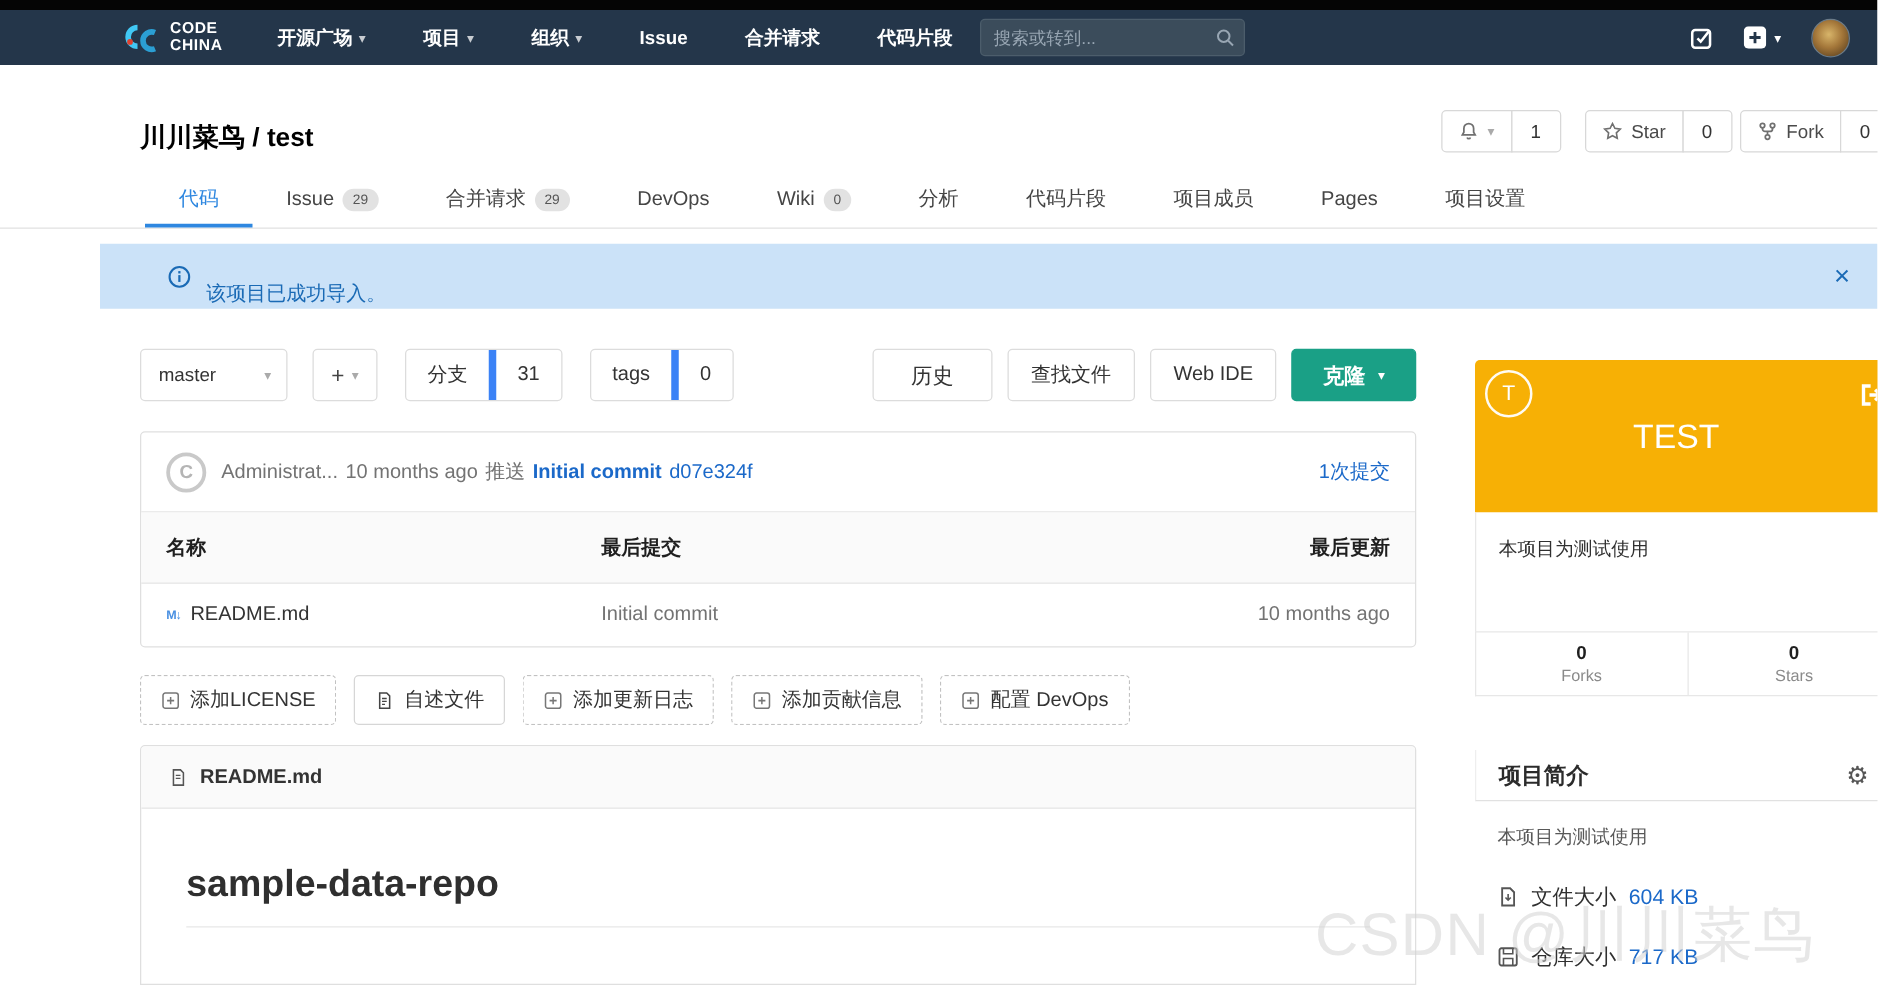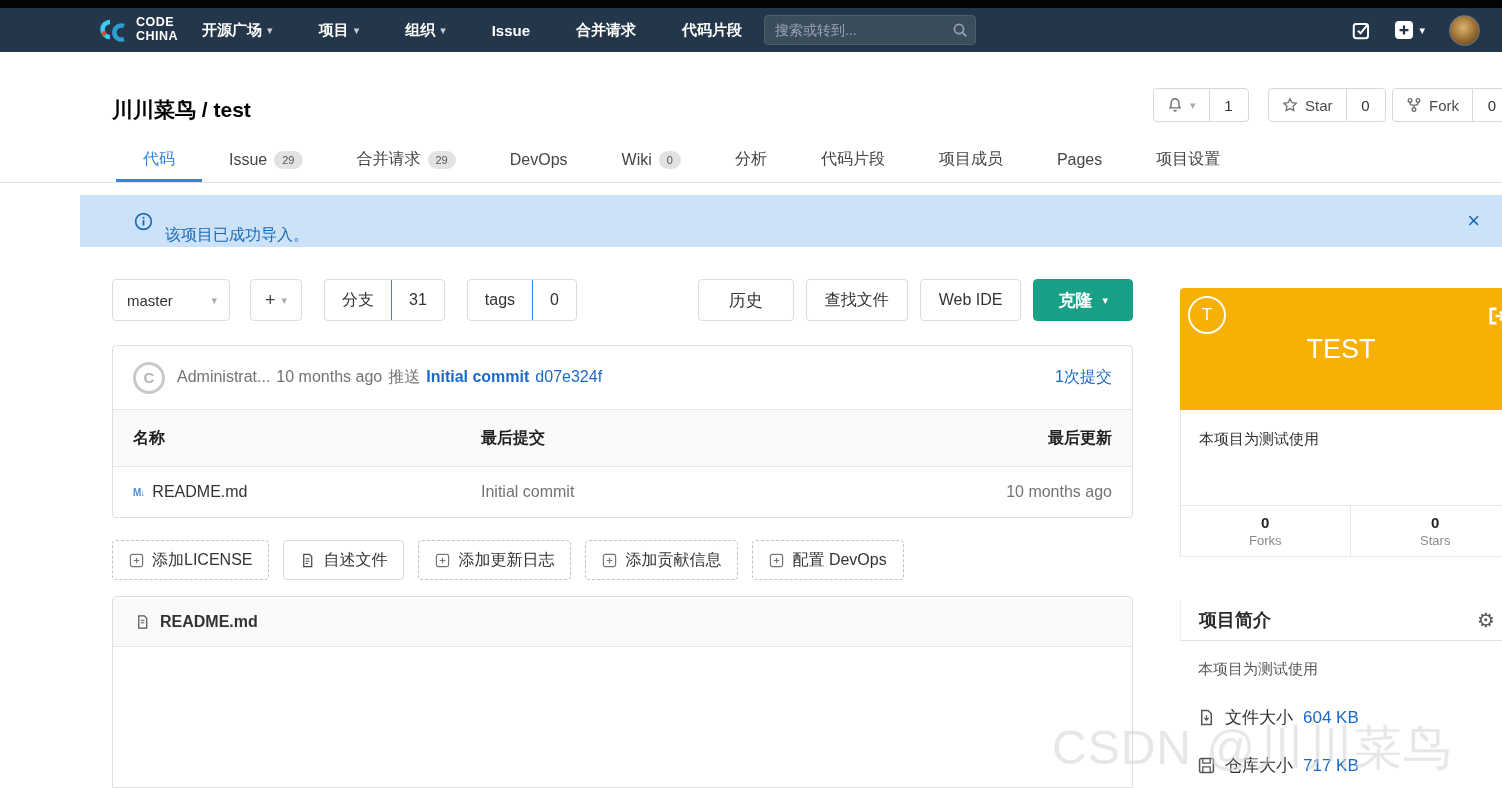--- a/index.html
+++ b/index.html
@@ -11,21 +11,21 @@
   .clickable { cursor:pointer; }
 
   
   .top-strip { position:absolute; top:0; left:0; right:0; height:8px; background:#050505; }
 
   
   .navbar {
     position:absolute; top:8px; left:0; right:0; height:44px;
     background:#24364a; display:flex; align-items:center; padding:0 22px 0 95px;
   }
-  .logo { display:flex; align-items:center; gap:7px; margin-right:24px;justify-content:flex-end; }
+  .logo { display:flex; align-items:center; gap:7px; margin-right:44px;justify-content:flex-end; }
   .logo-text { color:#fff; font-weight:bold; font-size:12.5px; line-height:1.1; letter-spacing:.5px; }
   .nav-menu { display:flex; align-items:center; gap:46px; }
   .nav-item { color:#fff; font-size:15px; font-weight:600; display:flex; align-items:center; gap:5px; white-space:nowrap; }
   .nav-caret { font-size:11px; color:rgba(255,255,255,.75); }
   .nav-search { position:relative; margin-left:22px; }
   .nav-search input {
     width:212px; height:30px; background:#3b4c5b; border:1px solid #4c5d6b; border-radius:4px;
     color:#cfd8df; font-size:14px; padding:0 32px 0 10px; outline:none;
     font-family:"Liberation Sans","DejaVu Sans",sans-serif;
   }
@@ -79,21 +79,21 @@
   .toolbar { position:absolute; top:279px; left:112px; width:1021px; height:42px; display:flex; align-items:center; }
   .tb-btn {
     height:42px; border:1px solid #dcdcdc; border-radius:4px; background:#fff;
     display:flex; align-items:center; justify-content:center; font-size:15px; color:#333;
   }
   .sel-branch { width:118px; padding:0 12px 0 14px; justify-content:space-between; }
   .sel-caret { color:#aaa; font-size:11px; }
   .plus-btn { width:52px; gap:6px; margin-left:20px; font-size:18px; color:#444; }
   .split { margin-left:22px; }
   .split .seg { padding:0 17px; font-size:16px; height:100%; display:flex; align-items:center; }
-  .split .seg.count { border-left:1px solid #3b82f6; font-size:16px; color:#333; }
+  .split .seg.count { border-left:6px solid #3b82f6; font-size:16px; color:#333; }
   .tb-right { margin-left:auto; display:flex; gap:12px; }
   .wide { padding:0 30px; font-size:17px; }
   .mid  { padding:0 18px; font-size:16px; }
   .clone-btn {
     background:#1aa086; border-color:#1aa086; color:#fff; font-size:17px; font-weight:600;
     padding:0 24px; gap:10px;
   }
   .clone-btn .sel-caret { color:#fff; }
 
   
@@ -432,20 +432,23 @@
 </div>
 
 <div class="readme-card">
   <div class="readme-head">
     <svg width="15" height="16" viewBox="0 0 16 16">
       <path d="M4 1.5h6l2.5 2.5v10.5H4z" fill="none" stroke="#555" stroke-width="1.3"></path>
       <path d="M6 6.2h4 M6 8.7h4" stroke="#555" stroke-width="1.1"></path>
     </svg>
     <span class="clickable">README.md</span>
   </div>
+  <div class="readme-body">
+    <h1>sample-data-repo</h1>
+  </div>
 </div>
 
 <div class="sidebar">
   <div class="proj-card-top">
     <span class="t-circle">T</span>
     <span class="proj-name">TEST</span>
     <span class="exit-ic clickable">
       <svg width="24" height="24" viewBox="0 0 16 16">
         <path d="M7 3.2H3.2v9.6H7" fill="none" stroke="#fff" stroke-width="1.8"></path>
         <path d="M9.4 5.2L12.4 8l-3 2.8 M12.2 8H6.4" fill="none" stroke="#fff" stroke-width="1.8"></path>

